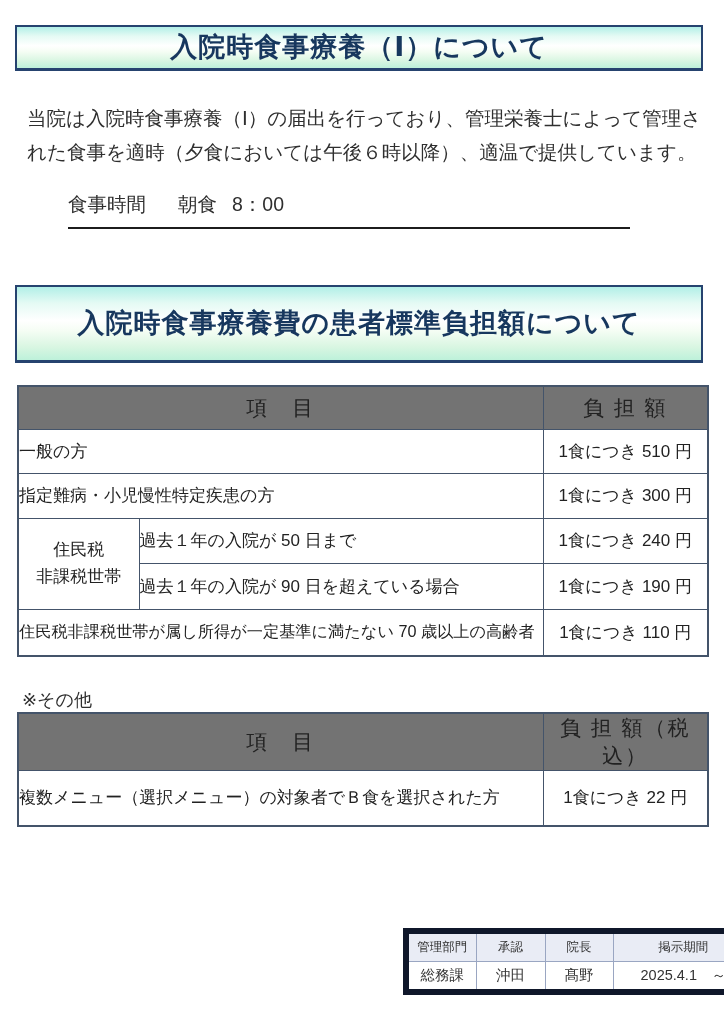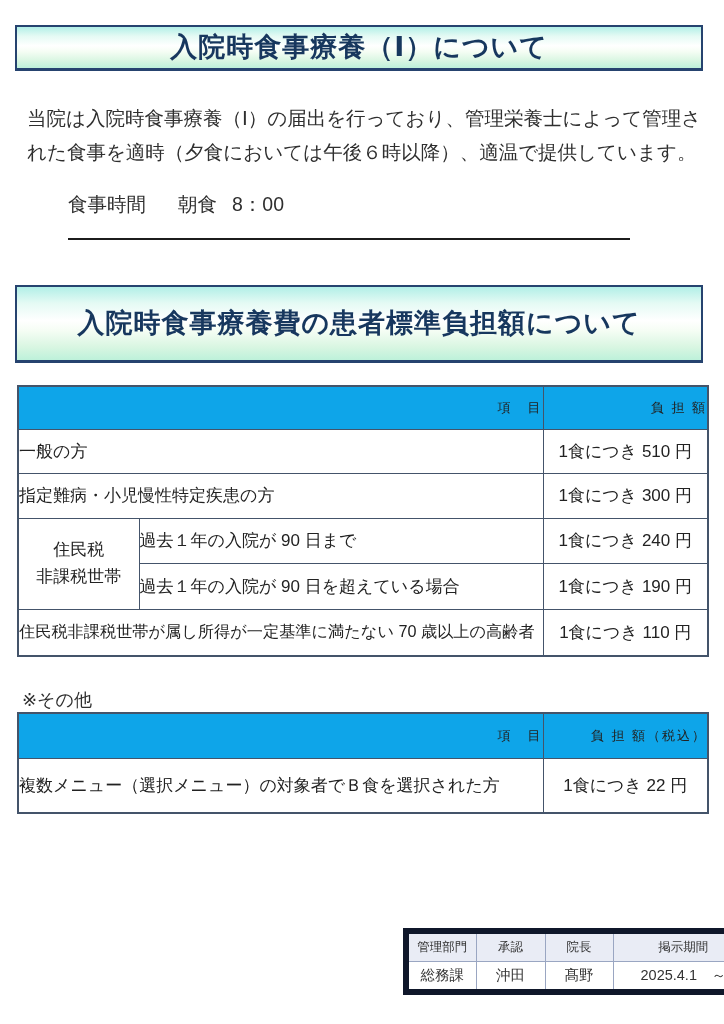--- a/index.html
+++ b/index.html
@@ -31,41 +31,41 @@
     position:absolute; left:27px; top:101px; width:678px;
     font-size:19.5px; line-height:34px; color:#2f2f2f;
     text-align:left;
   }
 
   
   .mealtime {
     position:absolute; left:68px; top:191px; width:562px;
     display:flex; align-items:baseline;
     font-size:19.5px; color:#2f2f2f;
-    padding-bottom:20px; border-bottom:2px solid #1c1c1c;
+    padding-bottom:9px; border-bottom:2px solid #1c1c1c;
     box-sizing:border-box;
   }
   .mealtime .meal-label { margin-right:32px; }
   .meal-item { display:flex; margin-right:44px; }
   .meal-item:last-child { margin-right:0; }
   .meal-item .meal-name { margin-right:15px;text-align:center; }
 
   
   table.main {
     position:absolute; left:17px; width:690px;
     border-collapse:collapse; table-layout:fixed;
     border:2px solid #44546a;
     background:#fff;
   }
   #fee-table { top:385px; }
   #other-table { top:712px; }
   table.main th, table.main td { border:1px solid #44546a; box-sizing:border-box; padding:0; }
   th.hdr {
-    background:#0ea5e9; font-weight:normal; color:#222;
-    font-size:13px; text-align:right; letter-spacing:2px;
+    background:#737373; font-weight:normal; color:#222;
+    font-size:21px; text-align:center; letter-spacing:2px;
   }
   td.item { font-size:17px; text-align:left; padding:0 6px 0 9px; color:#222; }
   td.item-small { font-size:16.2px; }
   td.fee  { font-size:17px; text-align:center; white-space:nowrap; color:#222; }
   td.group { font-size:17px; text-align:center; line-height:1.55; color:#222; }
 
   
   .note {
     position:absolute; left:22px; top:680px;
     font-size:18px; color:#2f2f2f;margin-top:8px;
@@ -122,21 +122,21 @@
     </tr>
     <tr style="height:45px">
       <td class="item" colspan="2">指定難病・小児慢性特定疾患の方</td>
       <td class="fee">1食につき 300 円</td>
     </tr>
     <tr style="height:45px">
       <td class="group" rowspan="2">
         <div>住民税</div>
         <div>非課税世帯</div>
       </td>
-      <td class="item">過去１年の入院が 90 日まで</td>
+      <td class="item">過去１年の入院が 50 日まで</td>
       <td class="fee">1食につき 240 円</td>
     </tr>
     <tr style="height:46px">
       <td class="item">過去１年の入院が 90 日を超えている場合</td>
       <td class="fee">1食につき 190 円</td>
     </tr>
     <tr style="height:47px">
       <td class="item item-small" colspan="2">住民税非課税世帯が属し所得が一定基準に満たない 70 歳以上の高齢者</td>
       <td class="fee">1食につき 110 円</td>
     </tr>

